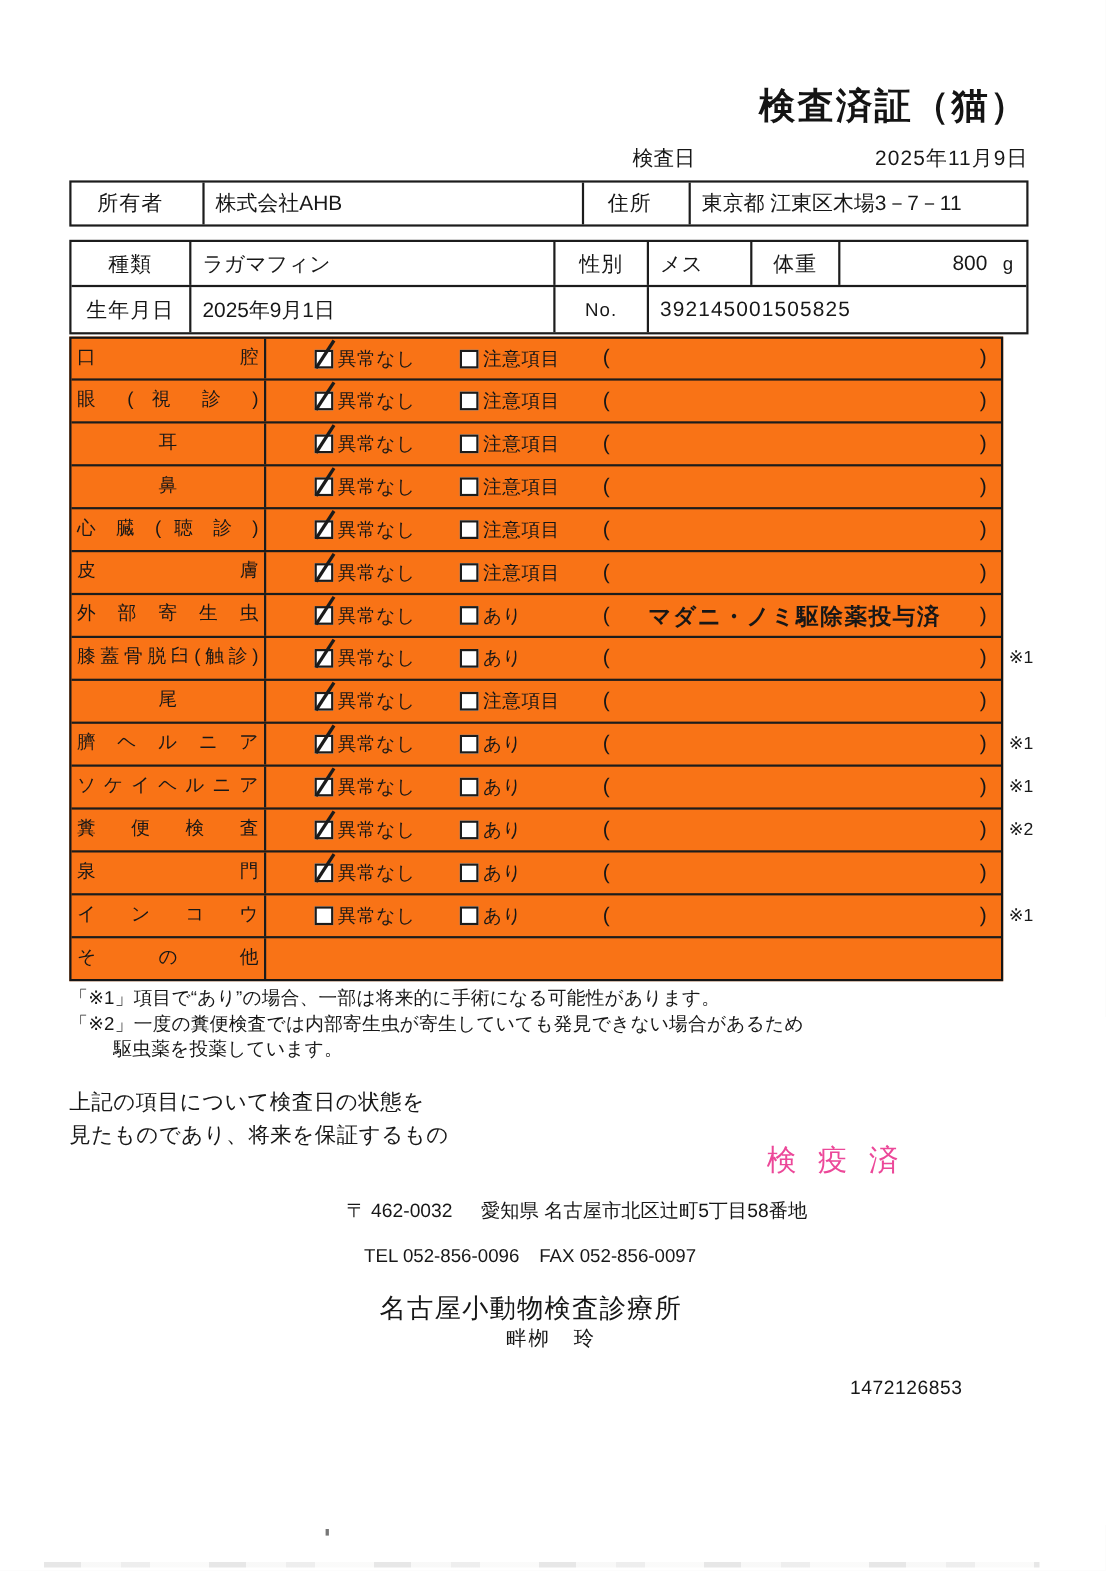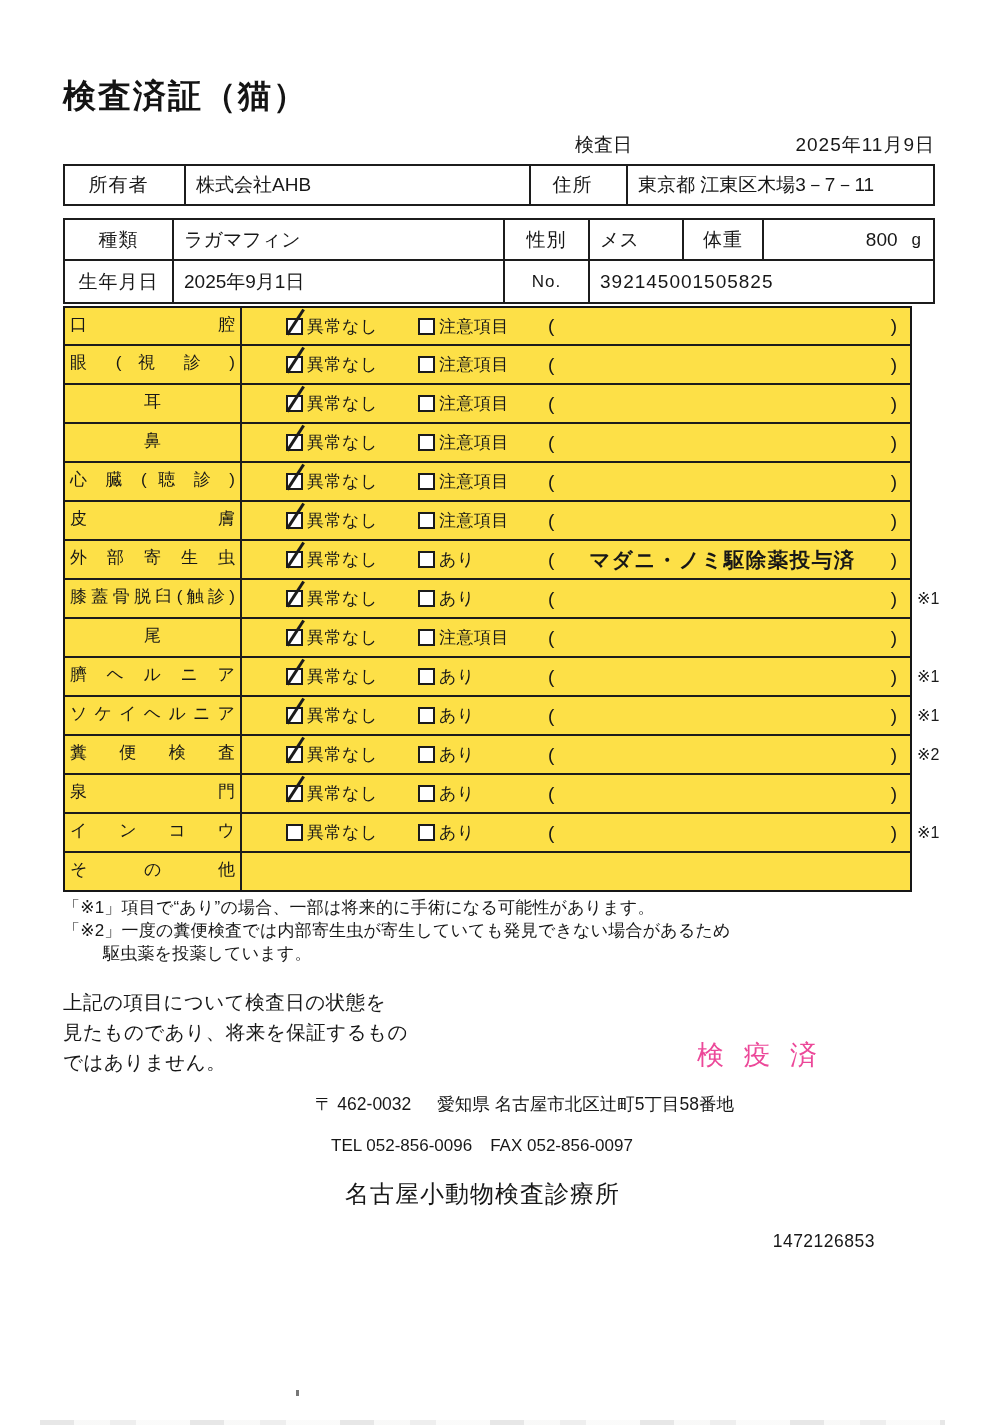--- a/index.html
+++ b/index.html
@@ -10,21 +10,21 @@
     -webkit-font-smoothing:antialiased;
   }
   .page{
     position:relative;width:1005px;height:1428px;background:#ffffff;
     overflow:hidden;
   }
   .content{padding:76px 70px 0 63px;}
 
   
   .doc-title{
-    text-align:left;font-size:33px;font-weight:600;letter-spacing:2px;
+    text-align:right;font-size:33px;font-weight:600;letter-spacing:2px;
     line-height:40px;color:#141414;
   }
   .date-row{display:flex;margin-top:16px;font-size:19px;line-height:26px;}
   .date-row .spacer{width:512px;flex:none;}
   .date-row .date-value{margin-left:auto;letter-spacing:1px;}
 
   
   .tbl{border:2px solid #1c1c1c;background:#fff;}
   .grid-row{display:grid;}
   .tcell{
@@ -41,21 +41,21 @@
   .pet-row1{grid-template-columns:107px 331px 85px 94px 80px 1fr;border-bottom:2px solid #1c1c1c;}
   .pet-row2{grid-template-columns:107px 331px 85px 1fr;height:41px !important;}
   .weight-cell{justify-content:flex-end;padding-right:12px;gap:14px;}
   .addr-wrap{position:relative;}
 
   
   .intro{margin-top:5px;font-size:17.5px;line-height:24px;letter-spacing:.5px;}
 
   
   .exam-table{
-    margin-top:2px;width:845px;border:2.5px solid #161616;background:#fde047;
+    margin-top:2px;width:845px;border:2.5px solid #161616;background:#f97316;
     position:relative;
   }
   .erow{display:flex;height:37px;position:relative;border-top:2px solid #1c1c1c;}
   .erow:first-child{border-top:none;height:36px;}
   .elabel{
     width:177px;flex:none;border-right:2px solid #1c1c1c;box-sizing:border-box;
     font-size:17px;line-height:34px;padding:0 5px;white-space:nowrap;overflow:hidden;
     text-align:justify;text-align-last:justify;text-justify:inter-word;
   }
   .elabel.center{text-align-last:center;}
@@ -447,33 +447,33 @@
     <div class="footnotes">
       <div>「※1」項目で“あり”の場合、一部は将来的に手術になる可能性があります。</div>
       <div>「※2」一度の糞便検査では内部寄生虫が寄生していても発見できない場合があるため</div>
       <div class="indent">駆虫薬を投薬しています。</div>
     </div>
 
     <div class="bottom-row">
       <div class="disclaimer">
         <div>上記の項目について検査日の状態を</div>
         <div>見たものであり、将来を保証するもの</div>
-        <div>ではありません。</div>
       </div>
       <div class="stamp">検 疫 済</div>
     </div>
 
     <div class="addr-line">
       <span class="postal">〒 462-0032</span><span>愛知県 名古屋市北区辻町5丁目58番地</span>
     </div>
 
     <div class="tel-line">
       <span>TEL 052-856-0096</span><span class="fax">FAX 052-856-0097</span>
     </div>
 
     <div class="clinic-line">名古屋小動物検査診療所</div>
+    <div class="vet-line">畔栁　玲</div>
     <div class="serial-line">1472126853</div>
 
   </div>
 
   <div class="speck"></div>
   <div class="scan-noise"></div>
 </div>
 
 </body></html>

